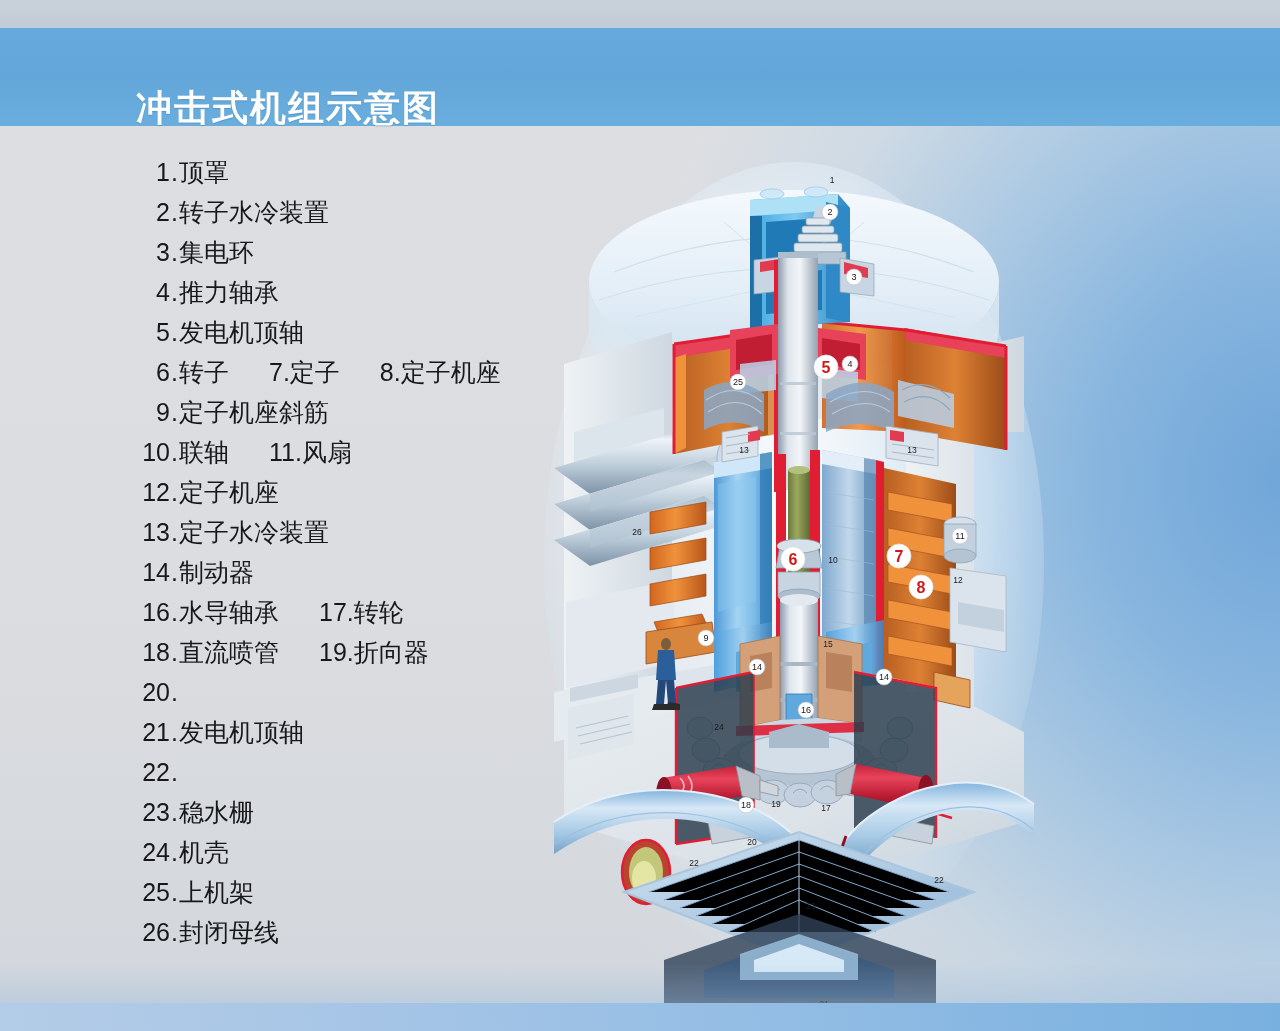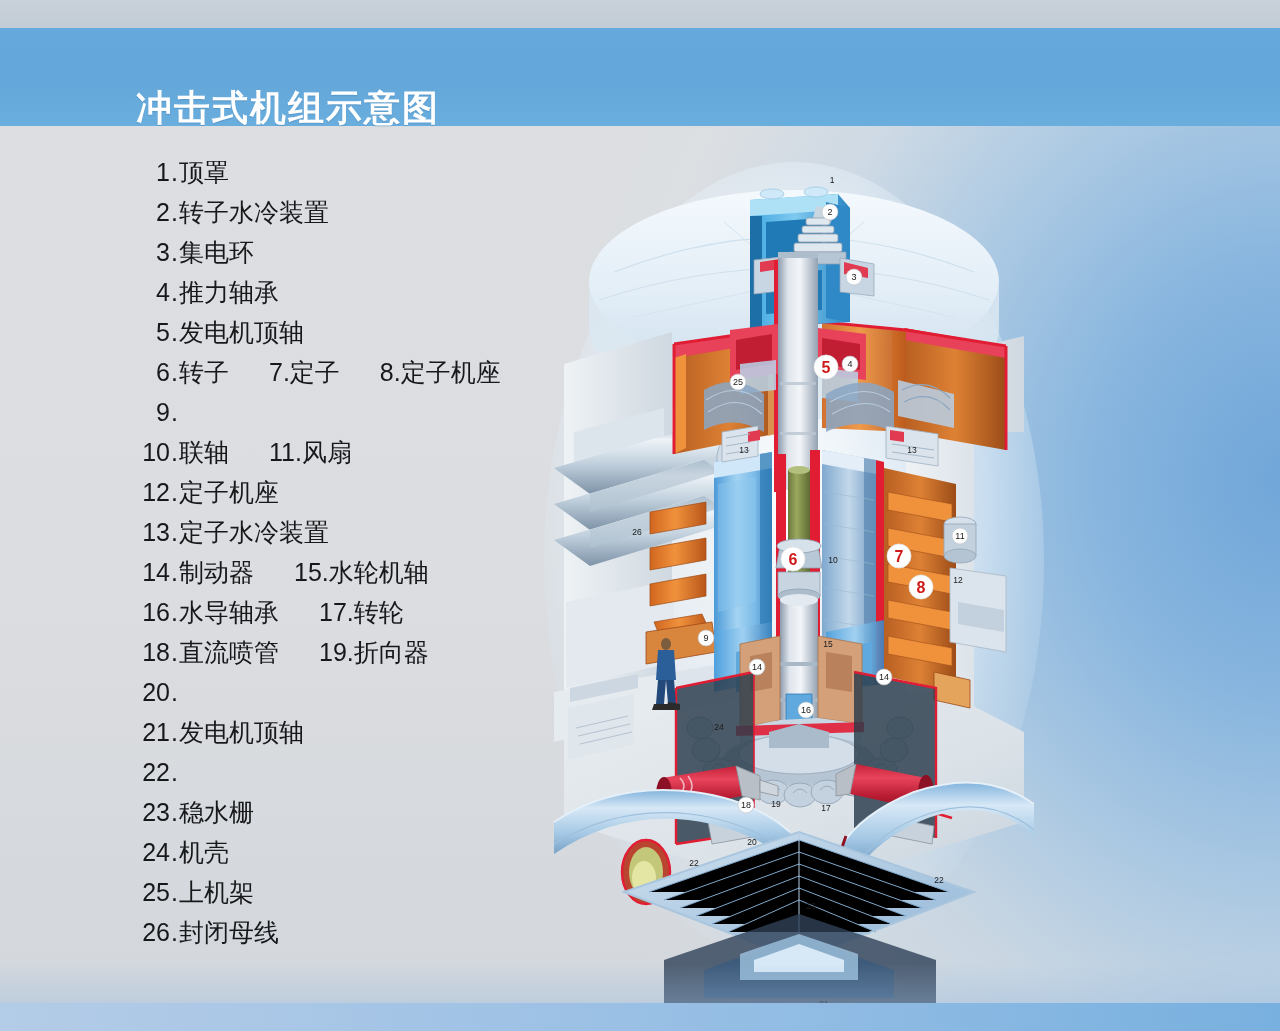--- a/index.html
+++ b/index.html
@@ -99,20 +99,21 @@
       <div class="legend-row">
         <span class="legend-num">6</span>
         <span class="legend-dot">.</span>
         <span class="legend-label">转子</span>
         <span class="legend-extra"><span class="legend-num">7.</span><span class="legend-label">定子</span></span>
         <span class="legend-extra"><span class="legend-num">8.</span><span class="legend-label">定子机座</span></span>
       </div>
       <div class="legend-row">
         <span class="legend-num">9</span>
         <span class="legend-dot">.</span>
+        <span class="legend-label">定子机座斜筋</span>
       </div>
       <div class="legend-row">
         <span class="legend-num">10</span>
         <span class="legend-dot">.</span>
         <span class="legend-label">联轴</span>
         <span class="legend-extra"><span class="legend-num">11.</span><span class="legend-label">风扇</span></span>
       </div>
       <div class="legend-row">
         <span class="legend-num">12</span>
         <span class="legend-dot">.</span>
@@ -120,21 +121,20 @@
       </div>
       <div class="legend-row">
         <span class="legend-num">13</span>
         <span class="legend-dot">.</span>
         <span class="legend-label">定子水冷装置</span>
       </div>
       <div class="legend-row">
         <span class="legend-num">14</span>
         <span class="legend-dot">.</span>
         <span class="legend-label">制动器</span>
-        <span class="legend-extra"><span class="legend-num">15.</span><span class="legend-label">水轮机轴</span></span>
       </div>
       <div class="legend-row">
         <span class="legend-num">16</span>
         <span class="legend-dot">.</span>
         <span class="legend-label">水导轴承</span>
         <span class="legend-extra"><span class="legend-num">17.</span><span class="legend-label">转轮</span></span>
       </div>
       <div class="legend-row">
         <span class="legend-num">18</span>
         <span class="legend-dot">.</span>

